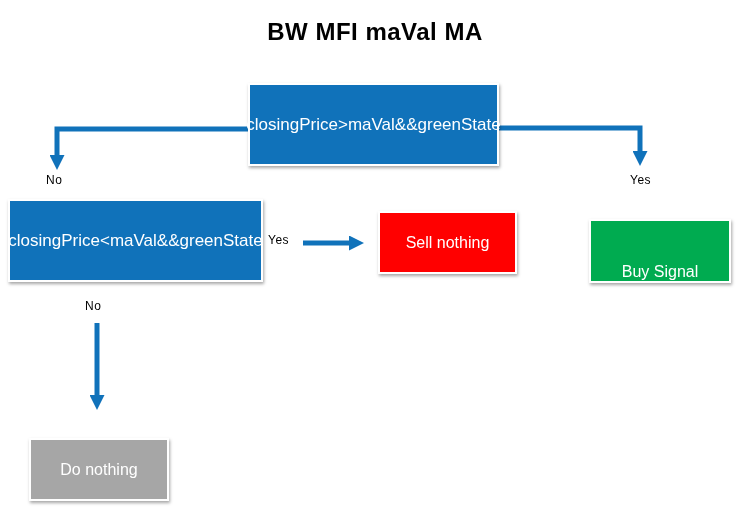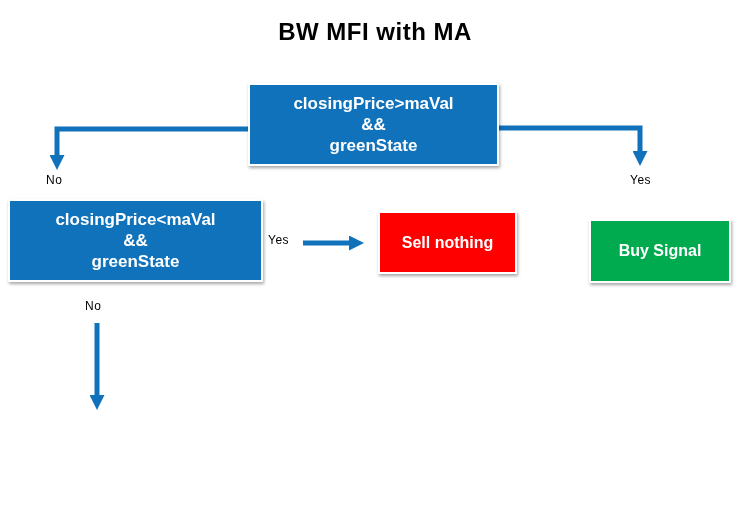--- a/index.html
+++ b/index.html
@@ -22,36 +22,36 @@
     width: 750px;
     text-align: center;
     font-size: 24px;
     font-weight: bold;
     color: #000000;
     letter-spacing: 0.5px;
   }
   .node {
     position: absolute;
     display: flex;
-    flex-direction: column;
+    flex-direction: row;
     align-items: center;
     justify-content: center;
     color: #ffffff;
-    font-weight: bold;
+    font-weight: normal;
     text-align: center;
     border: 2px solid #ffffff;
     box-shadow: 1px 2px 3px rgba(0,0,0,0.35);
     box-sizing: border-box;
   }
   .node .line { font-size: 17px; line-height: 21px; }
   .node .single { font-size: 16px; }
   .node-root      { left: 248px; top: 83px;  width: 251px; height: 83px; background: var(--node-blue); }
   .node-left      { left: 8px;   top: 199px; width: 255px; height: 83px; background: var(--node-blue); text-align: center; }
   .node-sell      { left: 378px; top: 211px; width: 139px; height: 63px; background: var(--sell-red); }
-  .node-buy       { left: 589px; top: 219px; width: 142px; height: 64px; background: var(--buy-green); }
+  .node-buy       { left: 589px; top: 219px; width: 142px; height: 64px; background: var(--buy-green); align-items: flex-end; }
   .node-nothing   { left: 29px;  top: 438px; width: 140px; height: 63px; background: var(--nothing-gray); }
   .edge-label {
     position: absolute;
     font-size: 12px;
     color: #000000;
     letter-spacing: 0.5px;
     white-space: nowrap;
   }
   .lbl-root-no   { left: 46px;  top: 173px; }
   .lbl-root-yes  { left: 630px; top: 173px; }
@@ -68,21 +68,21 @@
     stroke-width: 5;
     fill: none;
   }
   .arrowhead { fill: var(--arrow-blue); }
 </style>
 </head>
 <body>
 
 <div class="canvas">
 
-  <div class="diagram-title">BW MFI with MA</div>
+  <div class="diagram-title">BW MFI maVal MA</div>
 
   <svg class="arrows" viewBox="0 0 750 516" xmlns="http://www.w3.org/2000/svg">
     <defs>
       <marker id="ah" viewBox="0 0 10 10" refX="2" refY="5" markerWidth="3" markerHeight="3" markerUnits="strokeWidth" orient="auto">
         <path class="arrowhead" d="M0,0 L10,5 L0,10 Z"></path>
       </marker>
     </defs>
     <path class="arrow" d="M 248 129 H 57 V 158" marker-end="url(#ah)"></path>
     <path class="arrow" d="M 499 128 H 640 V 154" marker-end="url(#ah)"></path>
     <path class="arrow" d="M 303 243 H 352" marker-end="url(#ah)"></path>
@@ -102,19 +102,22 @@
   </div>
 
   <div class="node node-sell">
     <div class="single">Sell nothing</div>
   </div>
 
   <div class="node node-buy">
     <div class="single">Buy Signal</div>
   </div>
 
+  <div class="node node-nothing">
+    <div class="single">Do nothing</div>
+  </div>
 
   <div class="edge-label lbl-root-no">No</div>
   <div class="edge-label lbl-root-yes">Yes</div>
   <div class="edge-label lbl-left-yes">Yes</div>
   <div class="edge-label lbl-left-no">No</div>
 
 </div>
 
 </body></html>

